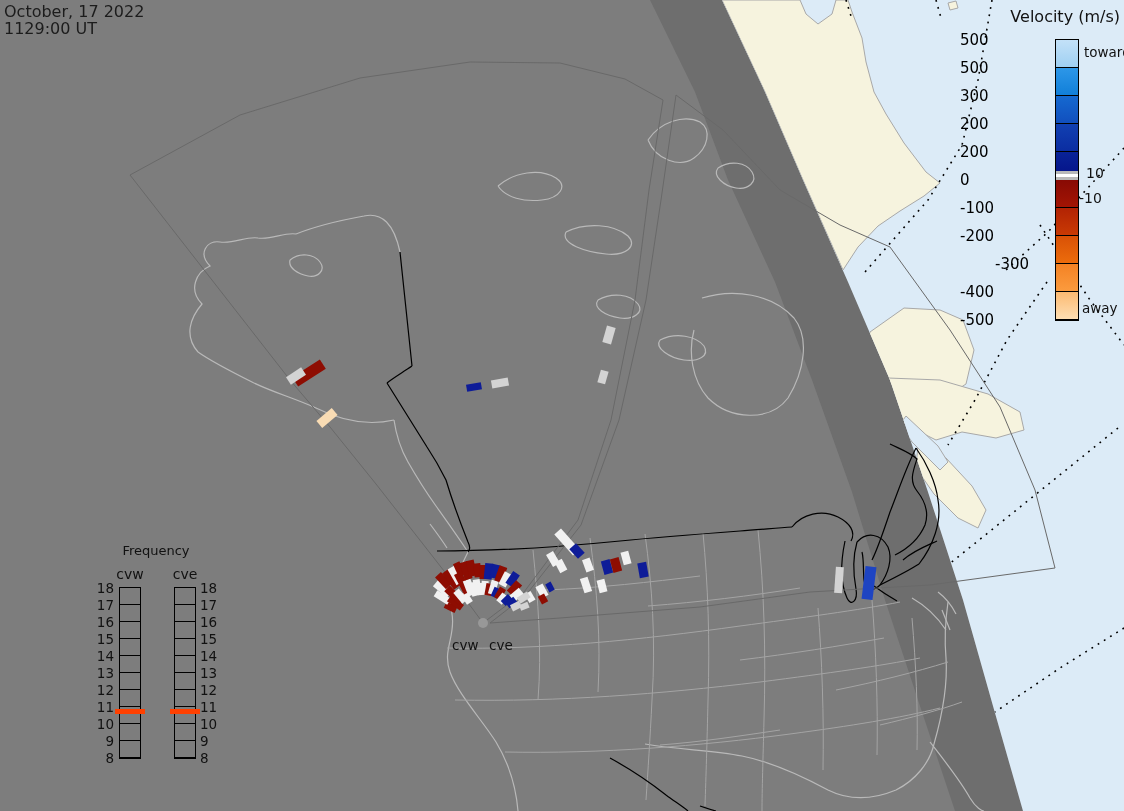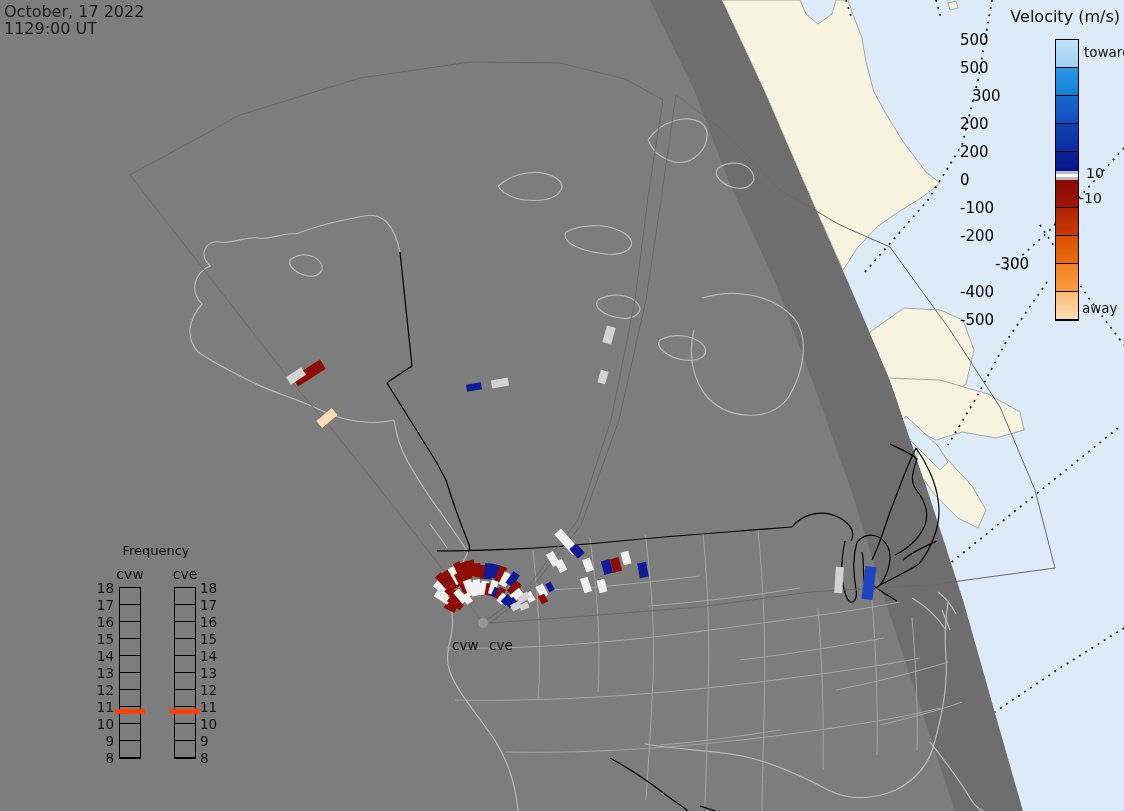--- a/index.html
+++ b/index.html
@@ -204,21 +204,21 @@
 
 <div id="timestamp" class="lbl">
   <div>October, 17 2022</div>
   <div>1129:00 UT</div>
 </div>
 
 <div id="vel-title" class="lbl">Velocity (m/s)</div>
 <div id="vel-ticks">
       <div class="vtick" style="top: 32px; right: 80px; left: 0px; text-align: right;">500</div>
       <div class="vtick" style="top: 60px; right: 80px; left: 0px; text-align: right;">500</div>
-      <div class="vtick" style="top: 88px; right: 80px; left: 12px; text-align: right;">300</div>
+      <div class="vtick" style="top: 88px; right: 80px; left: 0px; text-align: right;">300</div>
       <div class="vtick" style="top: 116px; right: 80px; left: 0px; text-align: right;">200</div>
       <div class="vtick" style="top: 144px; right: 80px; left: 0px; text-align: right;">200</div>
       <div class="vtick" style="top: 172px; right: 80px; left: 0px; text-align: right;">0</div>
       <div class="vtick" style="top: 200px; right: 80px; left: 0px; text-align: right;">-100</div>
       <div class="vtick" style="top: 228px; right: 80px; left: 0px; text-align: right;">-200</div>
       <div class="vtick" style="top: 256px; right: 80px; left: 0px; text-align: right; margin-left: 35px;">-300</div>
       <div class="vtick" style="top: 284px; right: 76px; left: 0px; text-align: right;">-400</div>
       <div class="vtick" style="top: 312px; right: 80px; left: 0px; text-align: right;">-500</div>
     </div>
 <div id="vel-colorbar">

